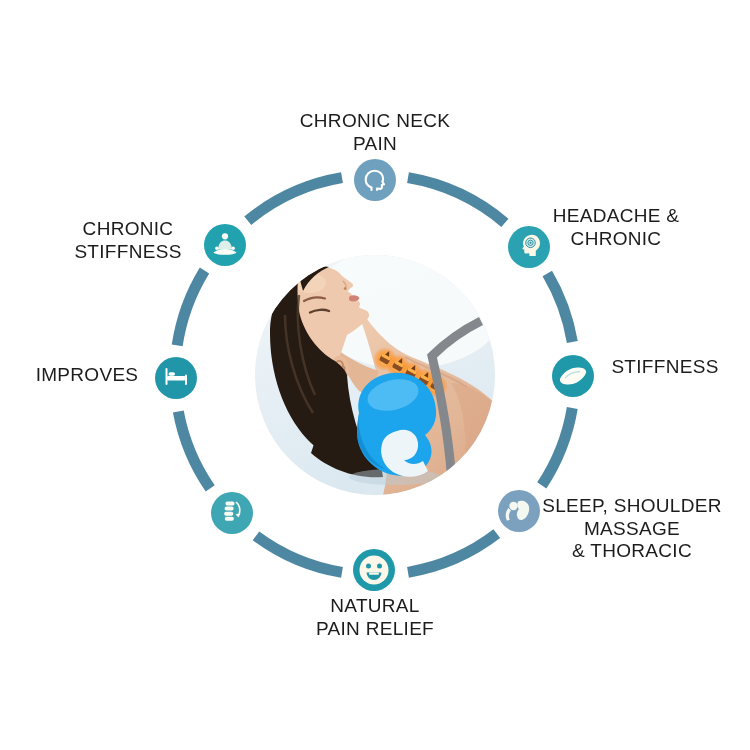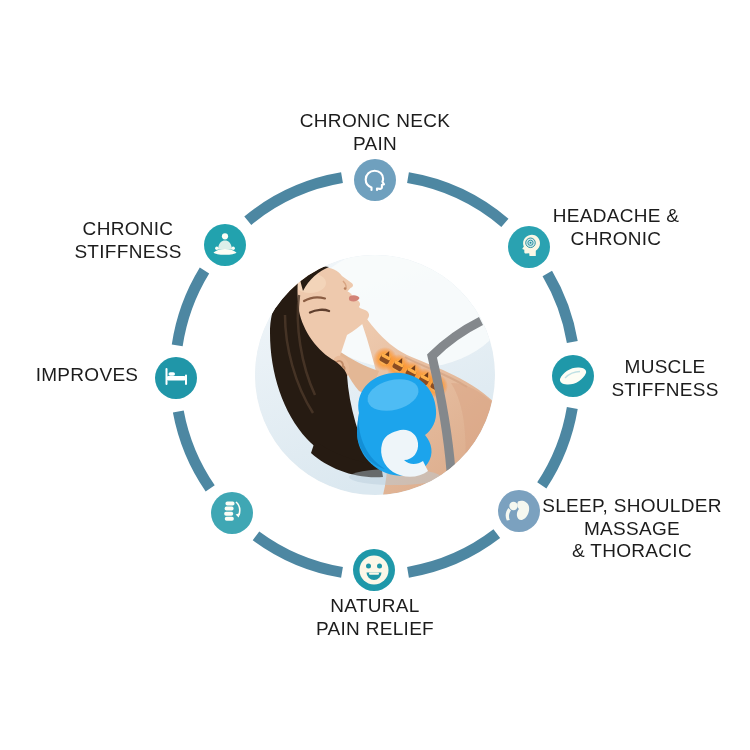--- a/index.html
+++ b/index.html
@@ -223,21 +223,20 @@
     <div>CHRONIC NECK</div>
     <div>PAIN</div>
   </div>
 
   <div class="label" style="left:616px;top:205px">
     <div>HEADACHE &amp;</div>
     <div>CHRONIC</div>
   </div>
 
   <div class="label" style="left:665px;top:356px">
-    <div>MUSCLE</div>
     <div>STIFFNESS</div>
   </div>
 
   <div class="label" style="left:632px;top:495px">
     <div>SLEEP, SHOULDER</div>
     <div>MASSAGE</div>
     <div>&amp; THORACIC</div>
   </div>
 
   <div class="label" style="left:375px;top:595px">

